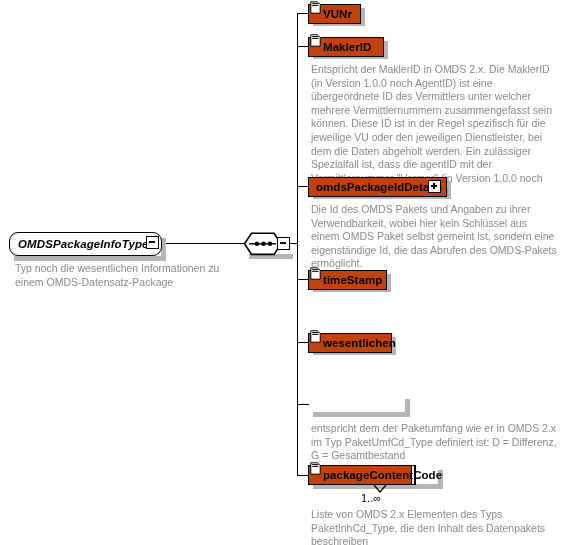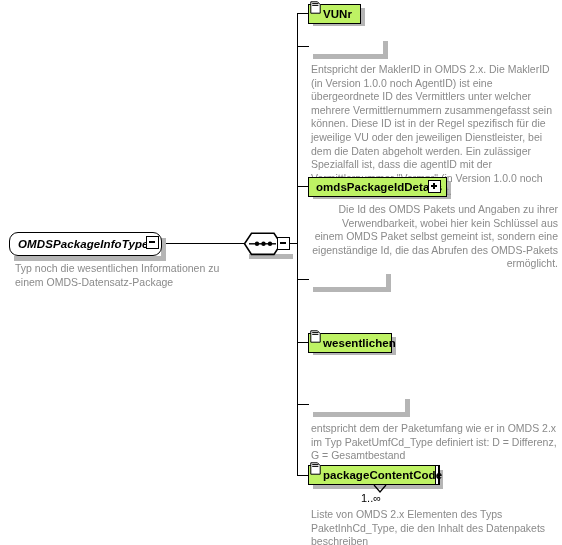--- a/index.html
+++ b/index.html
@@ -52,21 +52,21 @@
     position: absolute;
     background: #b5b5b5;
     z-index: 1;
   }
 
   
   .el-box {
     position: absolute;
     box-sizing: border-box;
     border: 1.5px solid #000000;
-    background: #bef264;
+    background: #c2410c;
     height: 20px;
     display: flex;
     align-items: center;
     padding-left: 14px;
     padding-right: 6px;
     z-index: 5;
   }
   .el-box.repeating {
     box-shadow: 3px 0 0 -1px #ffffff, 4px 0 0 0 #000000;
   }
@@ -205,51 +205,67 @@
     <svg class="el-icon" viewBox="0 0 11 13">
       <polygon points="0.8,0.8 7.5,0.8 10.2,3.6 10.2,12.2 0.8,12.2" fill="#ffffff" stroke="#000000" stroke-width="1"></polygon>
       <line x1="2.2" y1="2.6" x2="8.4" y2="2.6" stroke="#000000" stroke-width="1"></line>
       <line x1="2.2" y1="4.4" x2="8.4" y2="4.4" stroke="#000000" stroke-width="1"></line>
     </svg>
     <span class="el-label">VUNr</span>
   </div>
 
   <div class="el-shadow" style="left:313px; top:54px; width:75px; height:5px;"></div>
   <div class="el-shadow" style="left:383px; top:41px; width:5px; height:18px;"></div>
+  <div class="el-box" style="left:308px; top:37px; width:76px;">
+    <svg class="el-icon" viewBox="0 0 11 13">
+      <polygon points="0.8,0.8 7.5,0.8 10.2,3.6 10.2,12.2 0.8,12.2" fill="#ffffff" stroke="#000000" stroke-width="1"></polygon>
+      <line x1="2.2" y1="2.6" x2="8.4" y2="2.6" stroke="#000000" stroke-width="1"></line>
+      <line x1="2.2" y1="4.4" x2="8.4" y2="4.4" stroke="#000000" stroke-width="1"></line>
+    </svg>
+    <span class="el-label">MaklerID</span>
+  </div>
   <div class="anno" style="left:311px; top:63px; width:247px;">Entspricht der MaklerID in OMDS 2.x. Die MaklerID (in Version 1.0.0 noch AgentID) ist eine übergeordnete ID des Vermittlers unter welcher mehrere Vermittlernummern zusammengefasst sein können. Diese ID ist in der Regel spezifisch für die jeweilige VU oder den jeweiligen Dienstleister, bei dem die Daten abgeholt werden. Ein zulässiger Spezialfall ist, dass die agentID mit der Vermittlernummer "Vermnr" (in Version 1.0.0 noch agentNumber) zusammenfällt.</div>
 
   <div class="el-shadow" style="left:313px; top:194px; width:138px; height:5px;"></div>
   <div class="el-shadow" style="left:446px; top:181px; width:5px; height:18px;"></div>
   <div class="el-box" style="left:308px; top:177px; width:139px; padding-left:7px;">
     <span class="el-label">omdsPackageIdDetails</span>
   </div>
   <div class="expander plus" style="left:428px; top:180px;"></div>
-  <div class="anno" style="left:311px; top:203px; width:247px;text-align:right;">Die Id des OMDS Pakets und Angaben zu ihrer Verwendbarkeit, wobei hier kein Schlüssel aus einem OMDS Paket selbst gemeint ist, sondern eine eigenständige Id, die das Abrufen des OMDS-Pakets ermöglicht.</div>
+  <div class="anno" style="left:311px; top:203px; width:247px;">Die Id des OMDS Pakets und Angaben zu ihrer Verwendbarkeit, wobei hier kein Schlüssel aus einem OMDS Paket selbst gemeint ist, sondern eine eigenständige Id, die das Abrufen des OMDS-Pakets ermöglicht.</div>
 
   <div class="el-shadow" style="left:313px; top:287px; width:78px; height:5px;"></div>
   <div class="el-shadow" style="left:386px; top:274px; width:5px; height:18px;"></div>
+  <div class="el-box" style="left:308px; top:270px; width:79px;">
+    <svg class="el-icon" viewBox="0 0 11 13">
+      <polygon points="0.8,0.8 7.5,0.8 10.2,3.6 10.2,12.2 0.8,12.2" fill="#ffffff" stroke="#000000" stroke-width="1"></polygon>
+      <line x1="2.2" y1="2.6" x2="8.4" y2="2.6" stroke="#000000" stroke-width="1"></line>
+      <line x1="2.2" y1="4.4" x2="8.4" y2="4.4" stroke="#000000" stroke-width="1"></line>
+    </svg>
+    <span class="el-label">timeStamp</span>
+  </div>
 
   <div class="el-shadow" style="left:313px; top:350px; width:83px; height:5px;"></div>
   <div class="el-shadow" style="left:391px; top:337px; width:5px; height:18px;"></div>
   <div class="el-box" style="left:308px; top:333px; width:84px;">
     <svg class="el-icon" viewBox="0 0 11 13">
       <polygon points="0.8,0.8 7.5,0.8 10.2,3.6 10.2,12.2 0.8,12.2" fill="#ffffff" stroke="#000000" stroke-width="1"></polygon>
       <line x1="2.2" y1="2.6" x2="8.4" y2="2.6" stroke="#000000" stroke-width="1"></line>
       <line x1="2.2" y1="4.4" x2="8.4" y2="4.4" stroke="#000000" stroke-width="1"></line>
     </svg>
     <span class="el-label">wesentlichen</span>
   </div>
 
   <div class="el-shadow" style="left:313px; top:412px; width:97px; height:5px;"></div>
   <div class="el-shadow" style="left:405px; top:399px; width:5px; height:18px;"></div>
   <div class="anno" style="left:311px; top:422px; width:247px;">entspricht dem der Paketumfang wie er in OMDS 2.x im Typ PaketUmfCd_Type definiert ist: D = Differenz, G = Gesamtbestand</div>
 
   <div class="el-shadow" style="left:313px; top:484px; width:130px; height:5px;"></div>
   <div class="el-shadow" style="left:438px; top:470px; width:5px; height:19px;"></div>
-  <div class="el-box repeating" style="left:308px; top:465px; width:128px;">
+  <div class="el-box repeating" style="left:308px; top:465px; width:104px;">
     <svg class="el-icon" viewBox="0 0 11 13">
       <polygon points="0.8,0.8 7.5,0.8 10.2,3.6 10.2,12.2 0.8,12.2" fill="#ffffff" stroke="#000000" stroke-width="1"></polygon>
       <line x1="2.2" y1="2.6" x2="8.4" y2="2.6" stroke="#000000" stroke-width="1"></line>
       <line x1="2.2" y1="4.4" x2="8.4" y2="4.4" stroke="#000000" stroke-width="1"></line>
     </svg>
     <span class="el-label">packageContentCode</span>
   </div>
   <svg class="card-arrow" style="left:372px; top:484px;" width="16" height="10" viewBox="0 0 16 10">
     <polyline points="2,1 8,8 14,1" fill="none" stroke="#000000" stroke-width="1.2"></polyline>
   </svg>

